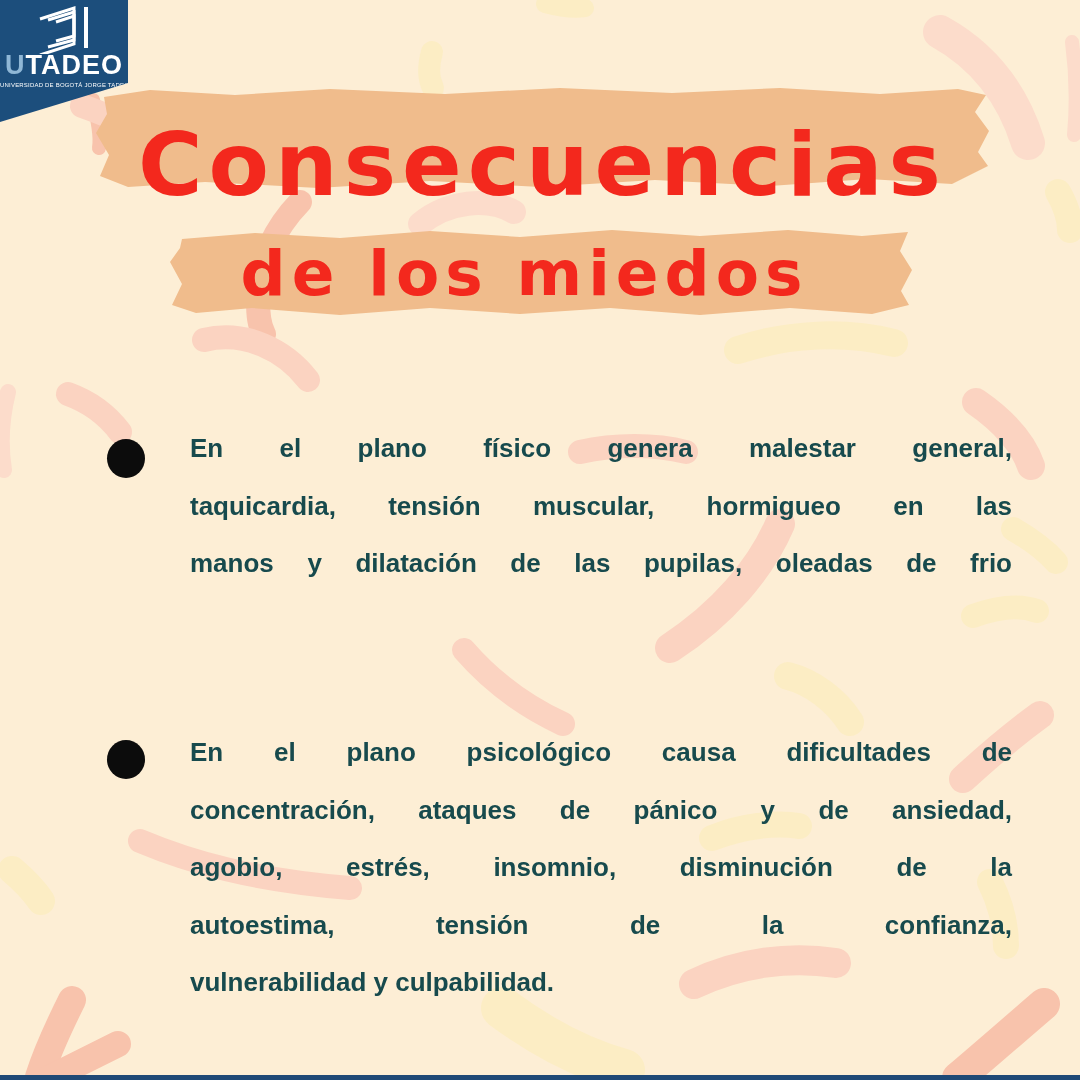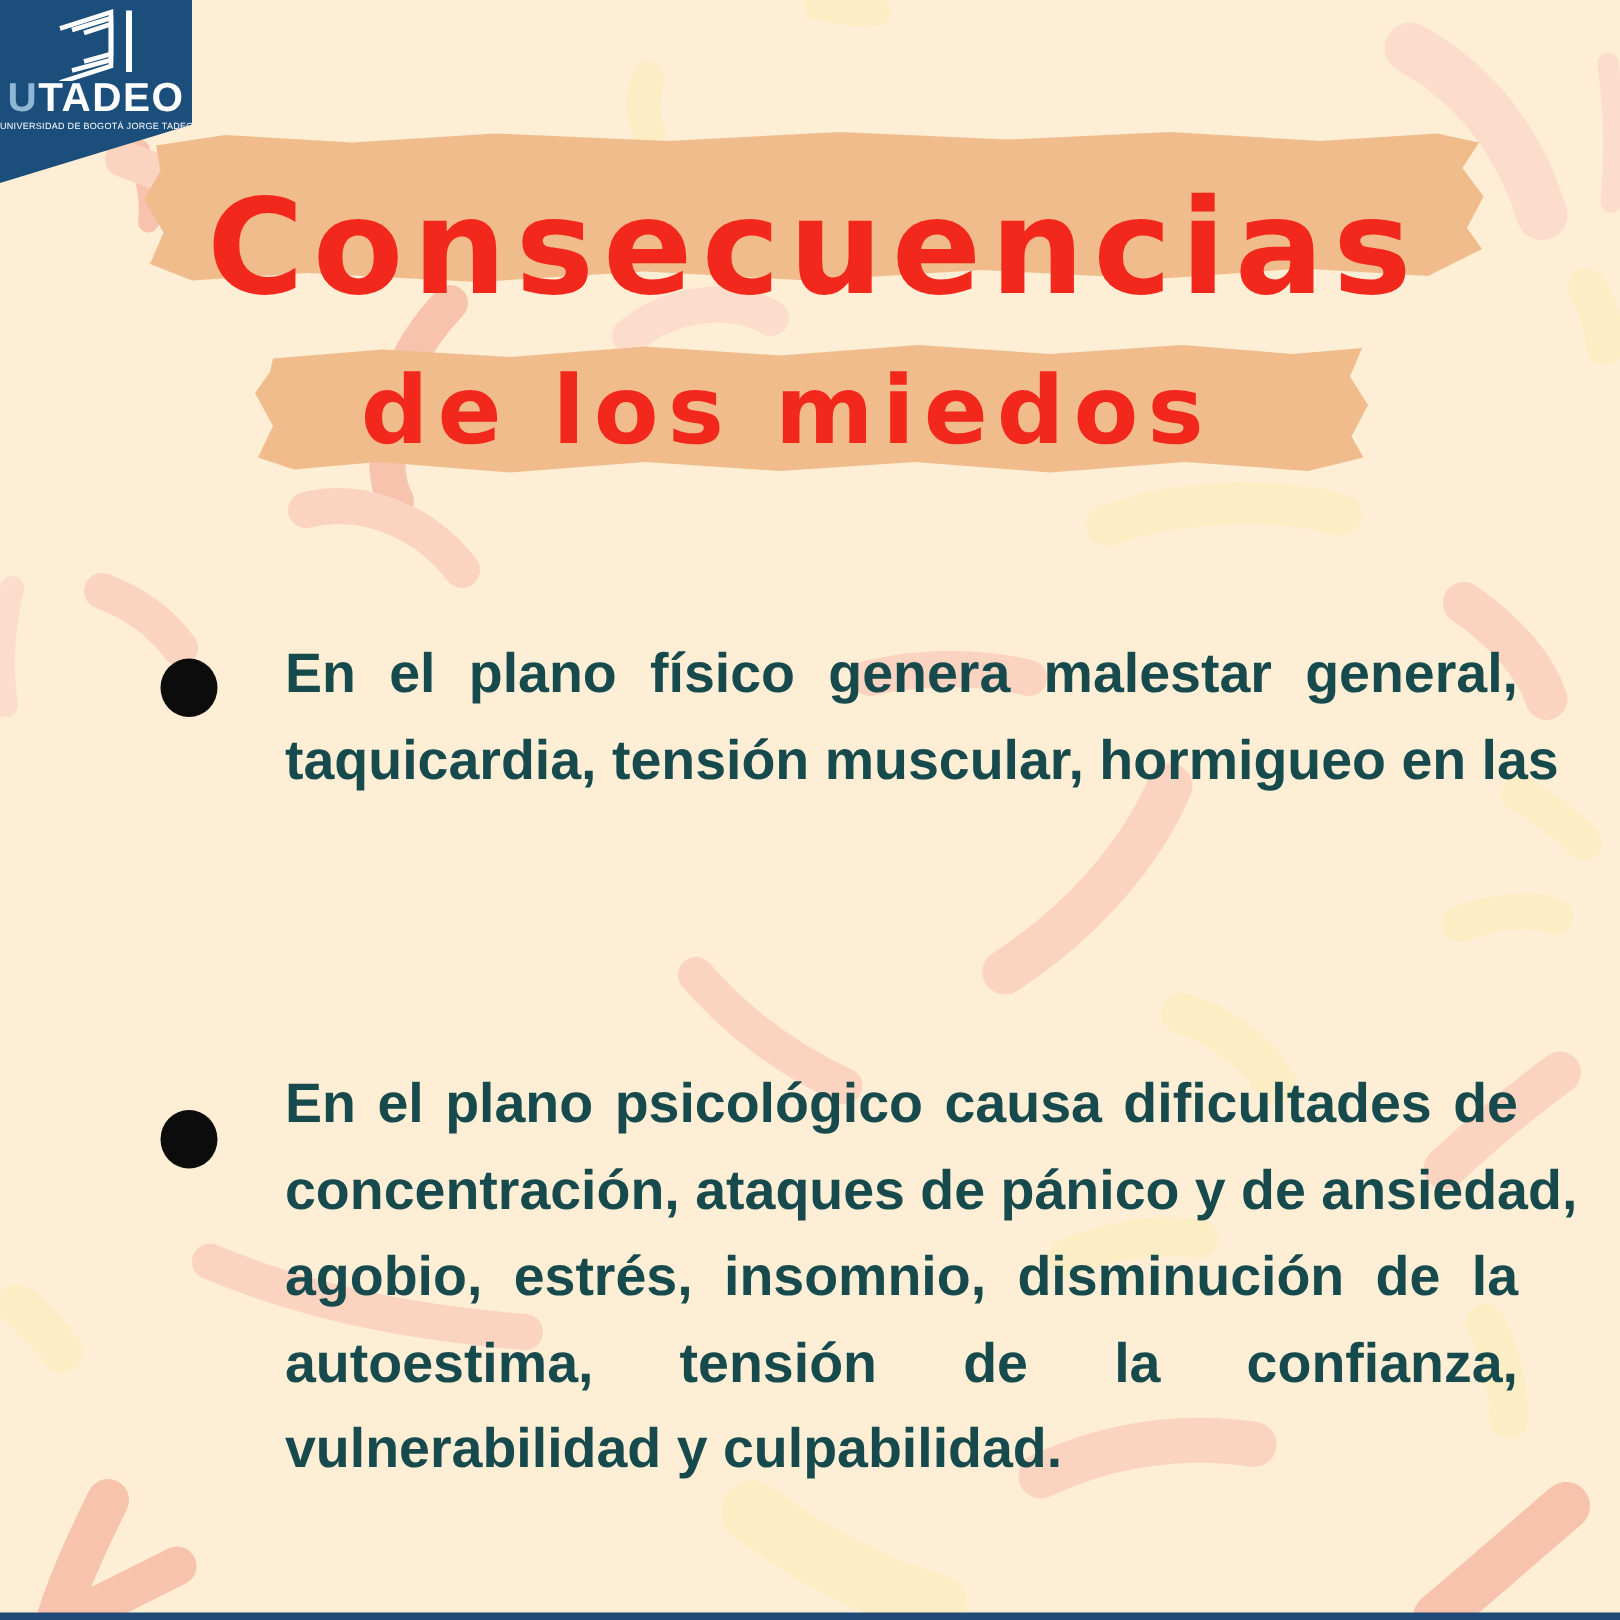--- a/index.html
+++ b/index.html
@@ -25,21 +25,21 @@
   
   .title-line{color:var(--title-red,#f3281d);font-family:"DejaVu Sans",sans-serif;
               font-weight:bold;text-align:center;white-space:nowrap;}
   .t1{left:95px;top:84px;width:895px;height:106px;line-height:106px;
       font-size:88px;letter-spacing:6px;margin-top:28px;}
   .t2{left:152px;top:226px;width:745px;height:96px;line-height:96px;
       font-size:63px;letter-spacing:6px;}
   
   .dot{width:38px;height:39px;border-radius:50%;background:var(--bullet-black,#0c0c0c);}
   .para{left:190px;width:822px;color:var(--body-teal,#174a4d);
-        font-family:"Liberation Sans",sans-serif;font-weight:bold;font-size:37px;}
+        font-family:"Liberation Sans",sans-serif;font-weight:bold;font-size:26px;}
   .textline{height:57.5px;line-height:57.5px;text-align:justify;text-align-last:justify;
             white-space:nowrap;}
   .textline.last{text-align:left;text-align-last:left;}
   .bottom-bar{left:0;bottom:0;width:1080px;height:5px;background:var(--bottom-bar,#1f4976);}
 </style>
 </head>
 <body>
 
 <div class="abs" style="left:0;top:0;width:1080px;height:1080px;">
 
@@ -95,24 +95,25 @@
     <div class="logo-tagline">UNIVERSIDAD DE BOGOTÁ JORGE TADEO LOZANO</div>
   </div>
 
   <div class="abs title-line t1">Consecuencias</div>
   <div class="abs title-line t2">de los miedos</div>
 
   <div class="abs dot" style="left:107px;top:439px;"></div>
   <div class="abs para" style="top:420px;">
       <div class="textline">En el plano físico genera malestar general,</div>
       <div class="textline">taquicardia, tensión muscular, hormigueo en las</div>
+      <div class="textline">manos y dilatación de las pupilas, oleadas de frio</div>
     </div>
 
   <div class="abs dot" style="left:107px;top:740px;"></div>
-  <div class="abs para" style="top:707px;">
+  <div class="abs para" style="top:724px;">
       <div class="textline">En el plano psicológico causa dificultades de</div>
       <div class="textline">concentración, ataques de pánico y de ansiedad,</div>
       <div class="textline">agobio, estrés, insomnio, disminución de la</div>
       <div class="textline">autoestima, tensión de la confianza,</div>
       <div class="textline last">vulnerabilidad y culpabilidad.</div>
     </div>
 
   <div class="abs bottom-bar"></div>
 </div>
 

